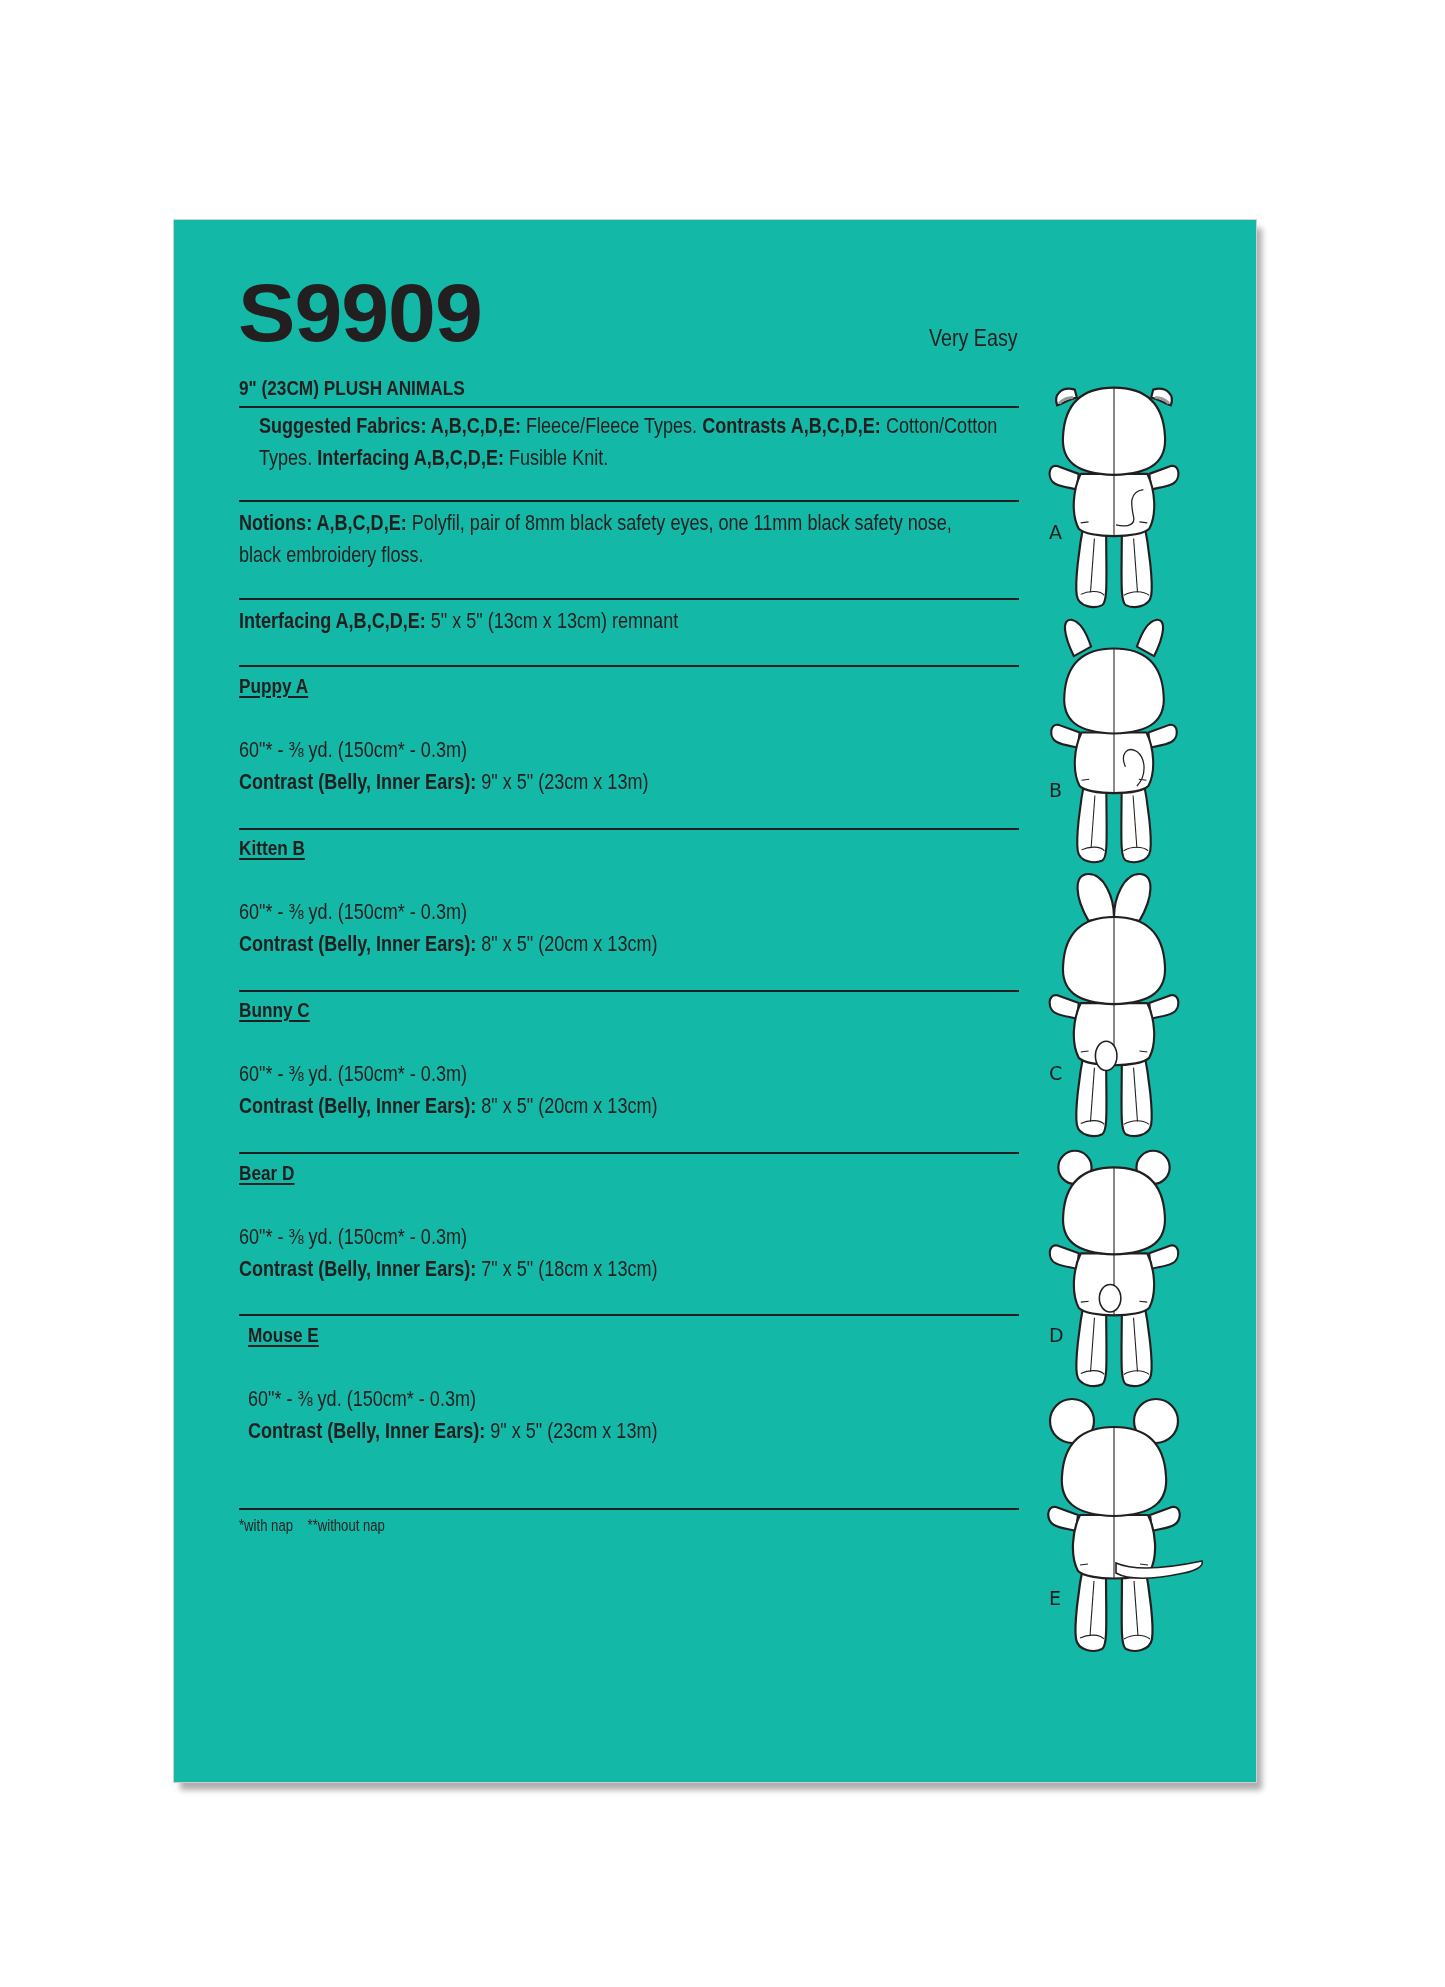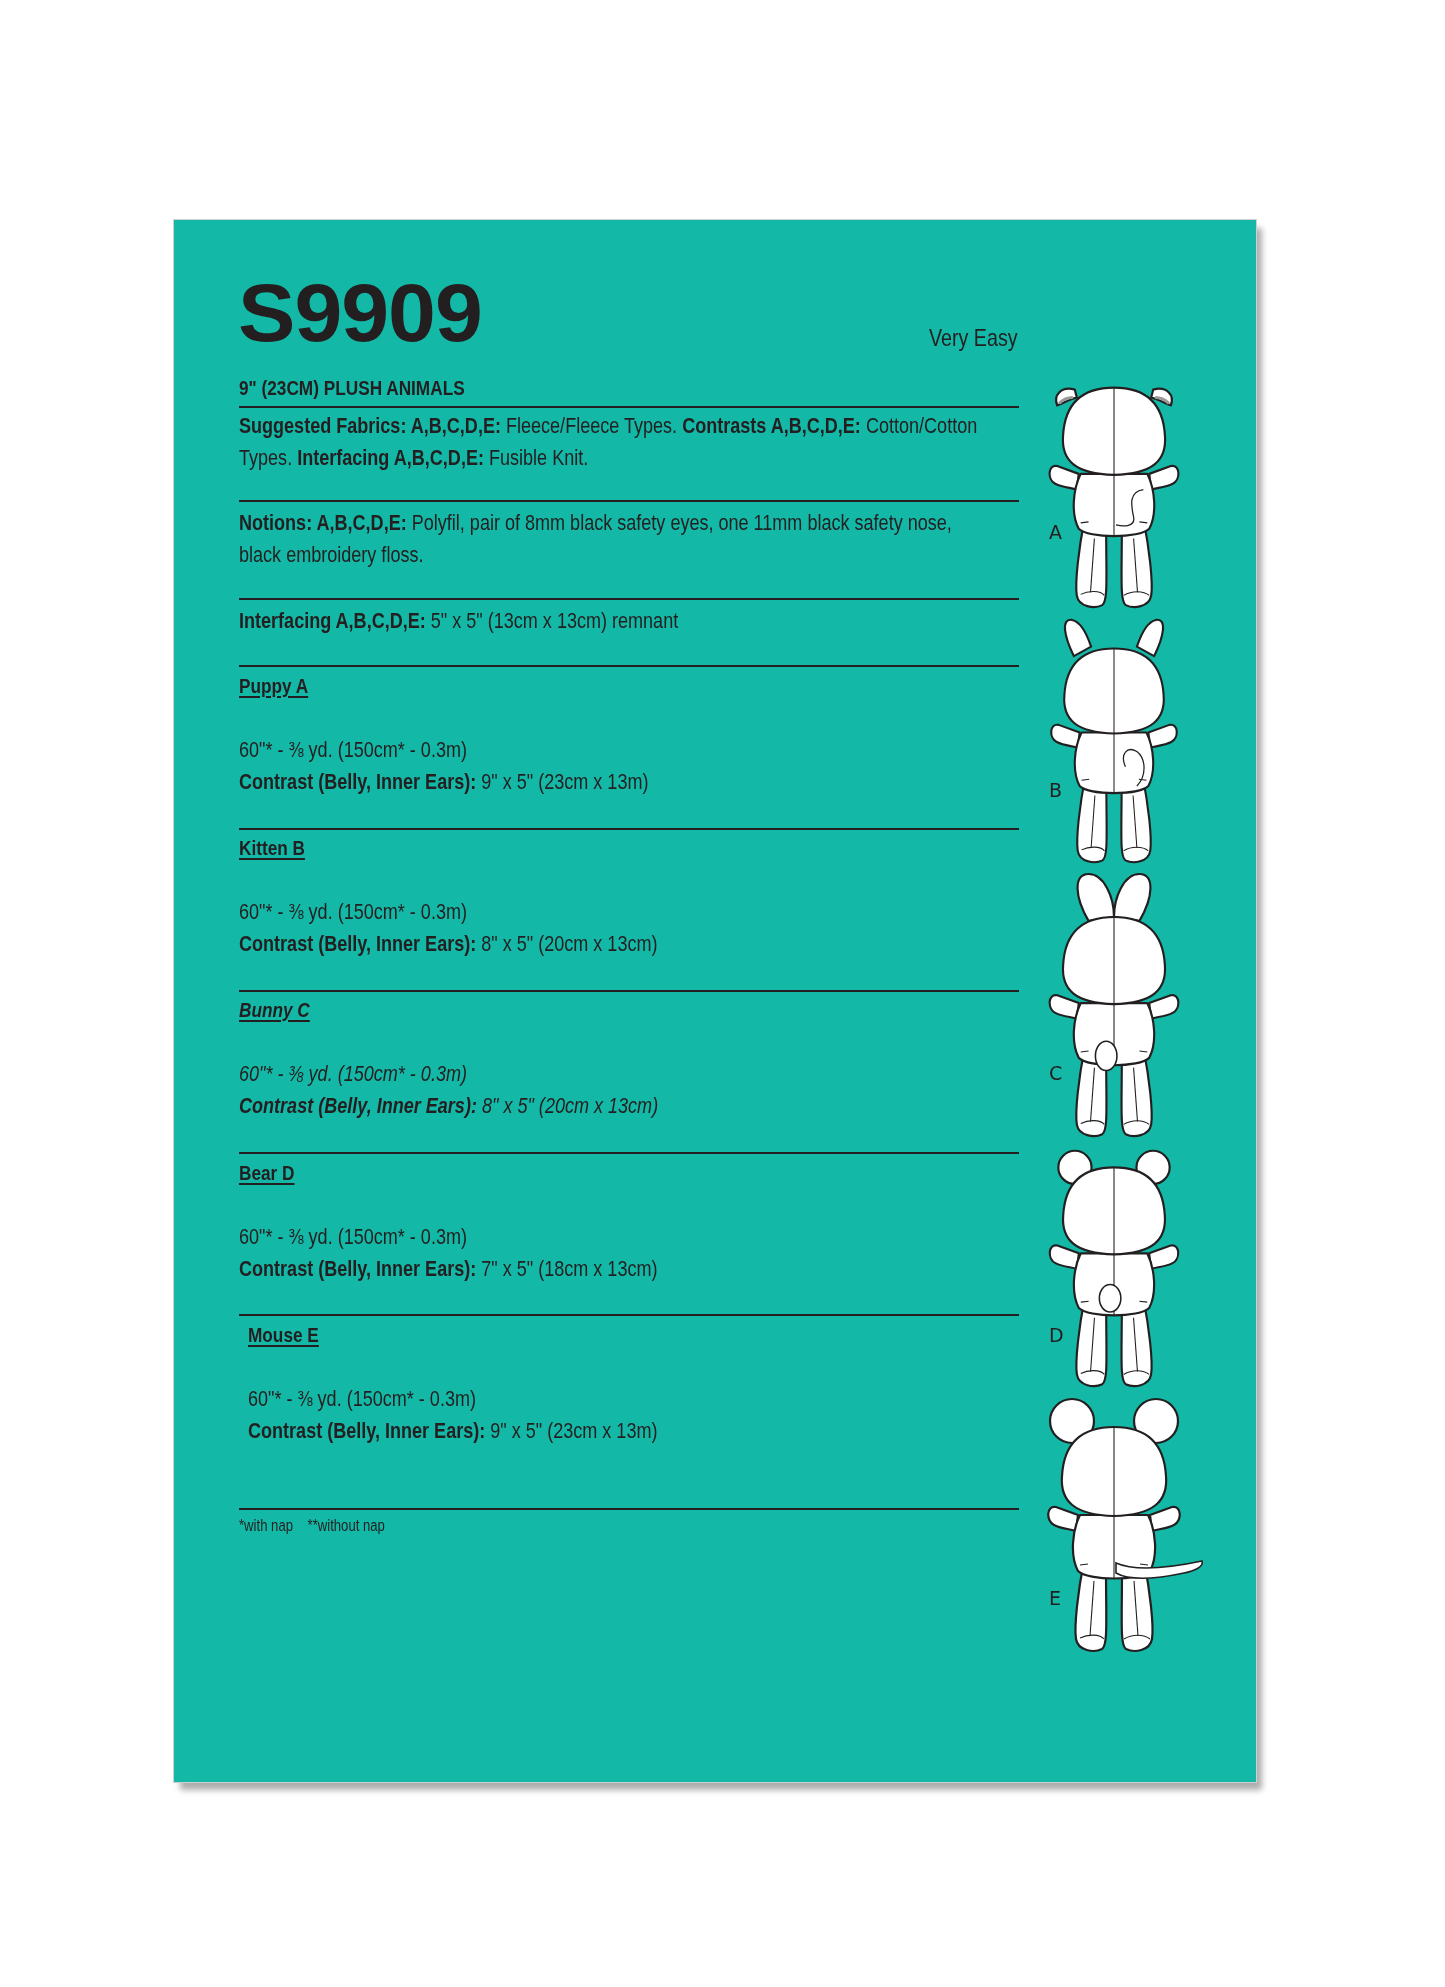--- a/index.html
+++ b/index.html
@@ -34,21 +34,21 @@
 <body>
 
 <div class="page">
 
   <h1 class="pattern-number">S9909</h1>
   <div class="difficulty">Very Easy</div>
 
   <div class="title"><span class="narrow">9" (23CM) PLUSH ANIMALS</span></div>
   <div class="rule" style="top:186px;"></div>
 
-  <div class="block txt" style="top:190px;">
+  <div class="block txt" style="top:190px;margin-left:20px;">
     <div><span class="narrow"><b>Suggested Fabrics: A,B,C,D,E:</b> <span>Fleece/Fleece Types.</span> <b>Contrasts A,B,C,D,E:</b> <span>Cotton/Cotton</span></span></div>
     <div><span class="narrow"><span>Types.</span> <b>Interfacing A,B,C,D,E:</b> <span>Fusible Knit.</span></span></div>
   </div>
   <div class="rule" style="top:280px;"></div>
 
   <div class="block txt" style="top:287px;">
     <div><span class="narrow"><b>Notions: A,B,C,D,E:</b> <span>Polyfil, pair of 8mm black safety eyes, one 11mm black safety nose,</span></span></div>
     <div><span class="narrow">black embroidery floss.</span></div>
   </div>
   <div class="rule" style="top:378px;"></div>
@@ -67,21 +67,21 @@
   <div class="rule" style="top:608px;"></div>
 
   <div class="block txt" style="top:612px;">
     <div><span class="narrow view-heading">Kitten B</span></div>
     <div style="height:32px"></div>
     <div><span class="narrow">60"* - ⅜ yd. (150cm* - 0.3m)</span></div>
     <div><span class="narrow"><b>Contrast (Belly, Inner Ears):</b> <span>8" x 5" (20cm x 13cm)</span></span></div>
   </div>
   <div class="rule" style="top:770px;"></div>
 
-  <div class="block txt" style="top:774px;font-style:italic;">
+  <div class="block txt" style="top:774px;">
     <div><span class="narrow view-heading">Bunny C</span></div>
     <div style="height:32px"></div>
     <div><span class="narrow">60"* - ⅜ yd. (150cm* - 0.3m)</span></div>
     <div><span class="narrow"><b>Contrast (Belly, Inner Ears):</b> <span>8" x 5" (20cm x 13cm)</span></span></div>
   </div>
   <div class="rule" style="top:932px;"></div>
 
   <div class="block txt" style="top:937px;">
     <div><span class="narrow view-heading">Bear D</span></div>
     <div style="height:32px"></div>

